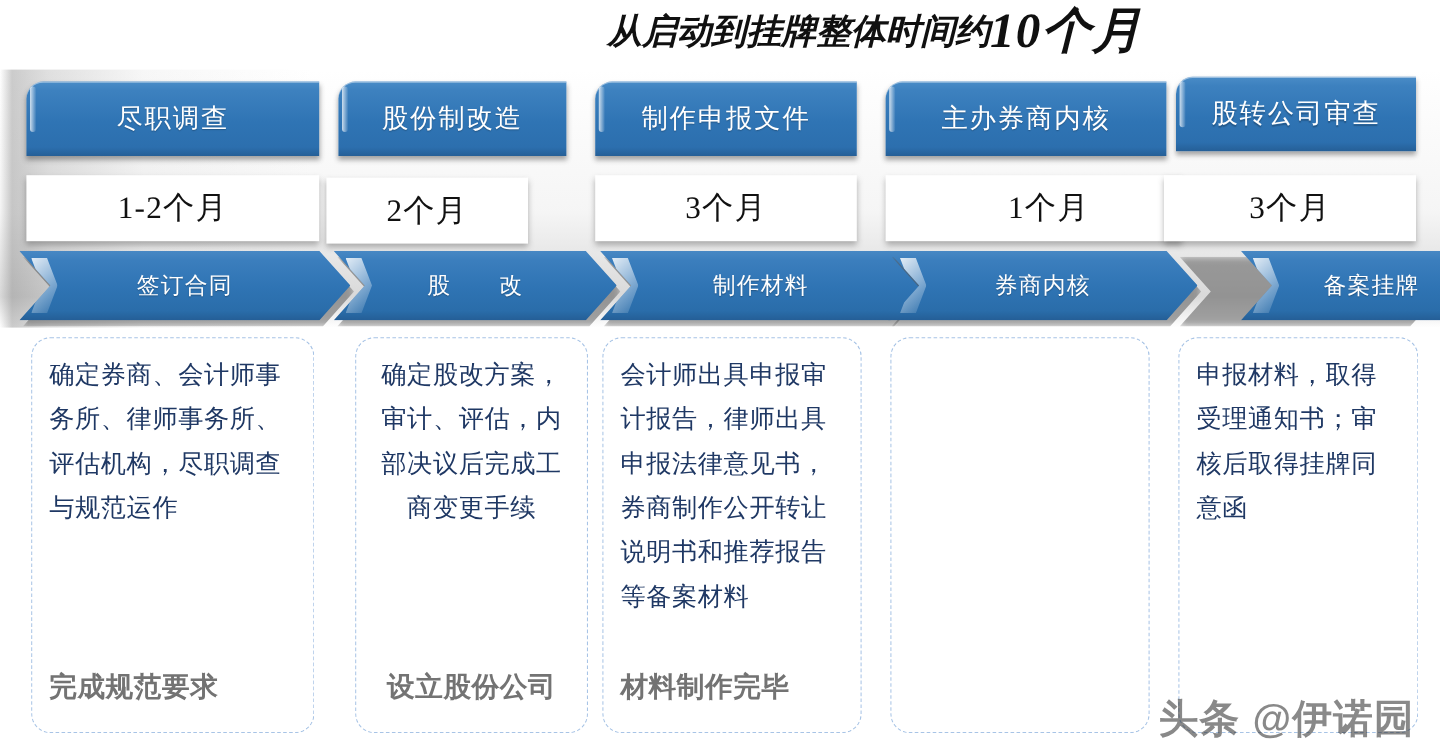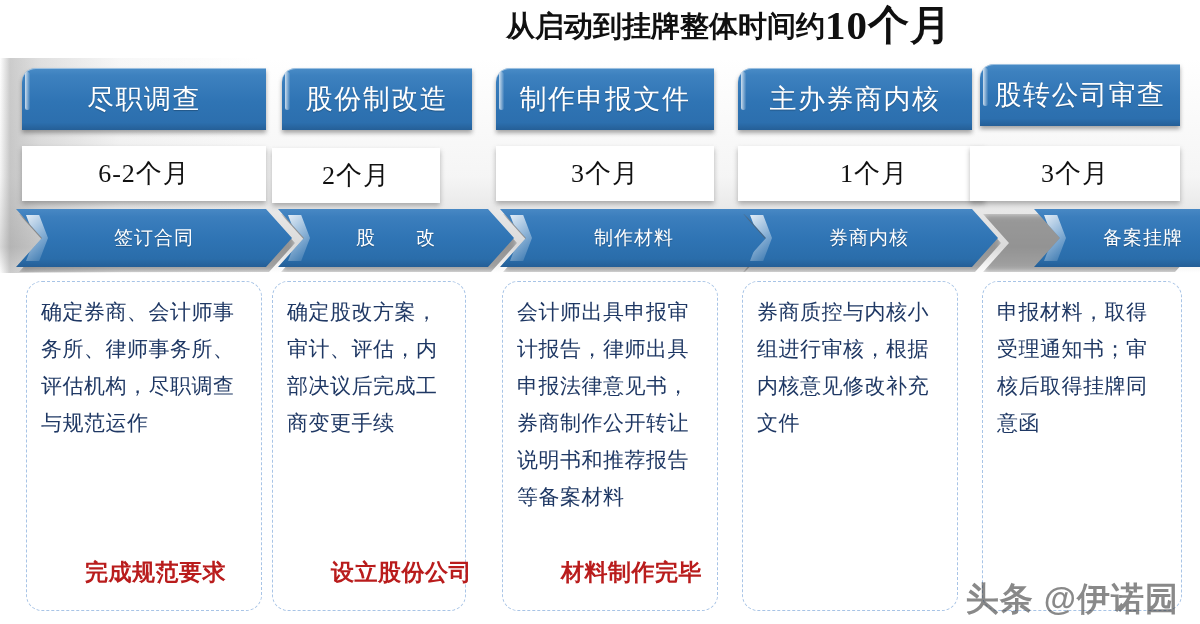--- a/index.html
+++ b/index.html
@@ -6,21 +6,21 @@
   body{
     width:1200px;height:624px;
     background:#ffffff;
     font-family:"Liberation Serif","DejaVu Serif",serif;
     overflow:hidden;
     position:relative;
   }
 
   
   #title-bar{
-    position:absolute;left:0;top:0;width:960px;height:52px;
+    position:absolute;left:0;top:0;width:960px;height:52px;font-style:italic;
   }
   #title-text{
     position:absolute;right:8px;top:2px;
     white-space:nowrap;
     font-family:"Liberation Serif","DejaVu Serif",serif;
     font-weight:700;
     font-size:29px;
     color:#101010;
     letter-spacing:0px;
     line-height:46px;
@@ -49,21 +49,21 @@
   }
 
   
   .hdr{
     position:absolute;
     height:62px;
     background:linear-gradient(to bottom,#4a8cc7 0%,#3d81bf 12%,#2f74b4 55%,#2c6fae 88%,#255f97 100%);
     border-top-left-radius:14px;
     box-shadow:0 3px 4px rgba(60,60,60,.45), inset 0 1px 0 rgba(255,255,255,.45);
     color:#ffffff;
-    font-size:27px;
+    font-size:22px;
     font-weight:400;
     display:flex;align-items:center;justify-content:center;
     letter-spacing:1.5px;
     text-shadow:0 1px 1px rgba(0,0,0,.25);
   }
   .hdr::after{
     content:"";position:absolute;left:3px;top:4px;width:5px;height:38px;
     border-radius:6px;
     background:linear-gradient(to right,rgba(255,255,255,.75),rgba(255,255,255,.05));
     pointer-events:none;
@@ -118,26 +118,25 @@
   .card-body{
     color:#1f3864;
     font-size:21px;
     line-height:37px;
     letter-spacing:.5px;
     word-break:break-all;
   }
   .card-foot{
     position:absolute;
     left:14px;right:14px;bottom:22px;
-    color:#b91c1c;
+    color:#737373;
     font-weight:700;
     font-size:23px;
     letter-spacing:.5px;
     white-space:nowrap;
-    margin-left:44px;
   }
 
   
   #watermark{
     position:absolute;right:21px;bottom:2px;
     font-family:"Liberation Sans","DejaVu Sans",sans-serif;
     font-size:33px;font-weight:700;
     color:rgba(40,40,40,.55);
     letter-spacing:1px;
     white-space:nowrap;
@@ -151,21 +150,21 @@
   <div id="title-text"><span>从启动到挂牌整体时间约</span><span class="big">10个月</span></div>
 </div>
 
 <div id="band-shadow"></div>
 
 <div id="columns">
     <div class="hdr" style="left: 22px; top: 68px; width: 244px;">
       <span>尽职调查</span>
     </div>
     <div class="months" style="left: 22px; top: 146px; width: 244px; height: 55px;">
-      <span>6-2个月</span>
+      <span>1-2个月</span>
     </div>
     <div class="chev-shadow" style="left: 19px; top: 214px; width: 276px;"></div>
     <div class="chev" style="left: 16px; top: 209px; width: 276px;">
       <span class="gloss"></span>
       <span>签订合同</span>
     </div>
     <div class="card" style="left: 26px; width: 236px;">
       <div class="card-body">确定券商、会计师事务所、律师事务所、评估机构，尽职调查与规范运作</div>
       <div class="card-foot">完成规范要求</div>
     </div>
@@ -173,21 +172,21 @@
       <span>股份制改造</span>
     </div>
     <div class="months" style="left: 272px; top: 148px; width: 168px; height: 55px;">
       <span>2个月</span>
     </div>
     <div class="chev-shadow" style="left: 281px; top: 214px; width: 236px;"></div>
     <div class="chev" style="left: 278px; top: 209px; width: 236px;">
       <span class="gloss"></span>
       <span>股　　改</span>
     </div>
-    <div class="card" style="left: 272px; width: 194px;">
+    <div class="card" style="left: 296px; width: 194px; text-align: center;">
       <div class="card-body">确定股改方案，审计、评估，内部决议后完成工商变更手续</div>
       <div class="card-foot">设立股份公司</div>
     </div>
     <div class="hdr" style="left: 496px; top: 68px; width: 218px;">
       <span>制作申报文件</span>
     </div>
     <div class="months" style="left: 496px; top: 146px; width: 218px; height: 55px;">
       <span>3个月</span>
     </div>
     <div class="chev-shadow" style="left: 503px; top: 214px; width: 268px;"></div>
@@ -204,21 +203,20 @@
     </div>
     <div class="months" style="left: 738px; top: 146px; width: 222px; height: 55px; padding-left: 25px;">
       <span>1个月</span>
     </div>
     <div class="chev-shadow" style="left: 743px; top: 214px; width: 258px;"></div>
     <div class="chev" style="left: 740px; top: 209px; width: 258px;">
       <span class="gloss"></span>
       <span>券商内核</span>
     </div>
     <div class="card" style="left: 742px; width: 216px;">
-      <div class="card-body">券商质控与内核小组进行审核，根据内核意见修改补充文件</div>
     </div>
     <div class="hdr" style="left: 980px; top: 64px; width: 200px;">
       <span>股转公司审查</span>
     </div>
     <div class="months" style="left: 970px; top: 146px; width: 210px; height: 55px;">
       <span>3个月</span>
     </div>
     <div class="chev-shadow" style="left: 983px; top: 214px; width: 218px;"></div>
     <div class="chev" style="left: 1034px; top: 209px; width: 218px;">
       <span class="gloss"></span>

